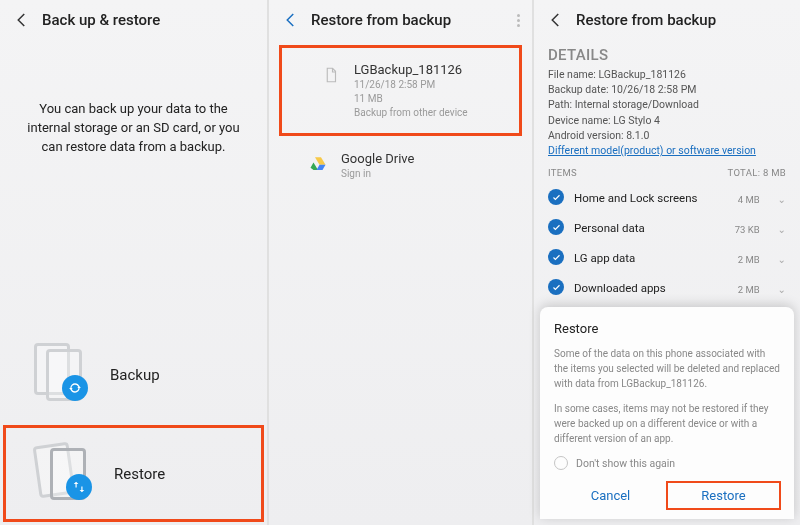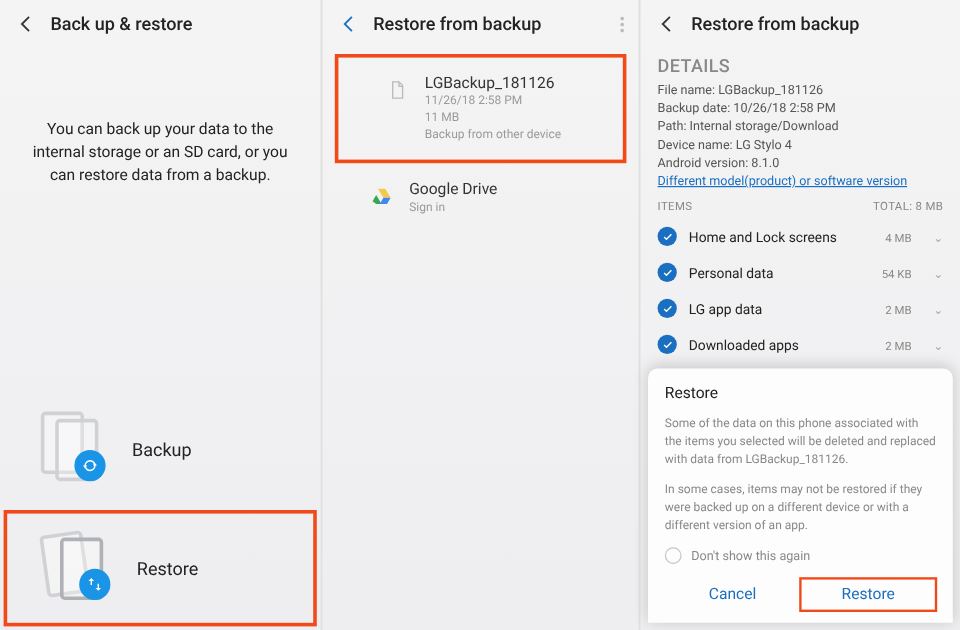--- a/index.html
+++ b/index.html
@@ -176,21 +176,21 @@
     <span class="sz">4 MB</span>
     <span class="chev">⌄</span>
   </div>
   <div class="item-row">
     <span class="chk">
         <svg viewBox="0 0 24 24">
           <path d="M4 12l5 5L20 6" stroke="#fff" stroke-width="3" fill="none"></path>
         </svg>
       </span>
     <span class="nm">Personal data</span>
-    <span class="sz">54 KB</span>
+    <span class="sz">73 KB</span>
     <span class="chev">⌄</span>
   </div>
   <div class="item-row">
     <span class="chk">
         <svg viewBox="0 0 24 24">
           <path d="M4 12l5 5L20 6" stroke="#fff" stroke-width="3" fill="none"></path>
         </svg>
       </span>
     <span class="nm">LG app data</span>
     <span class="sz">2 MB</span>

